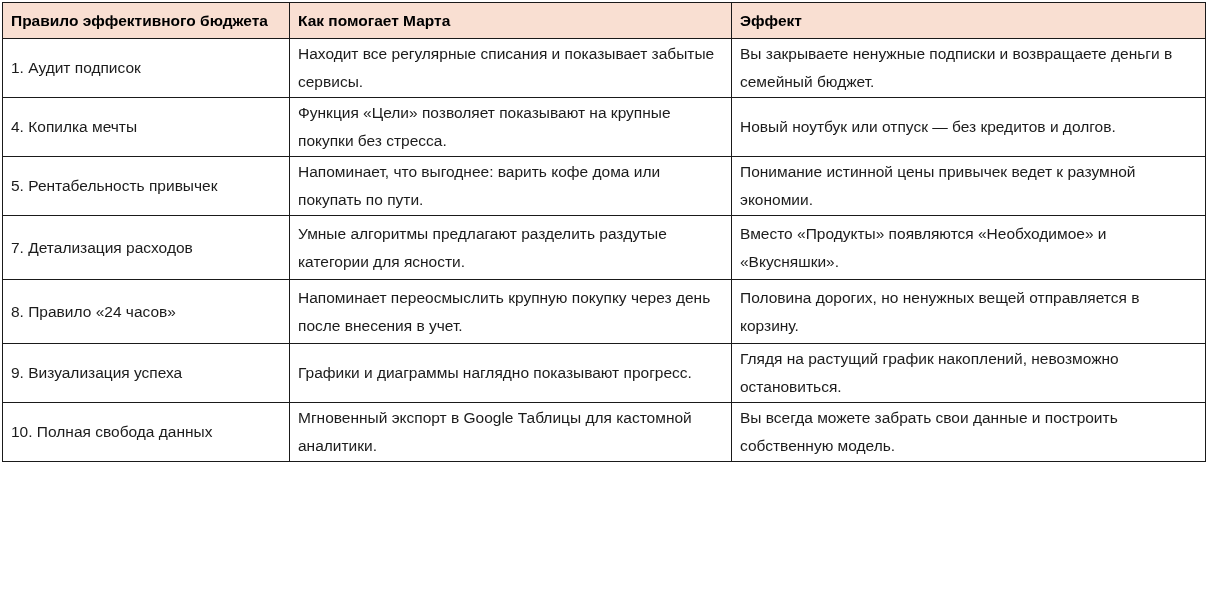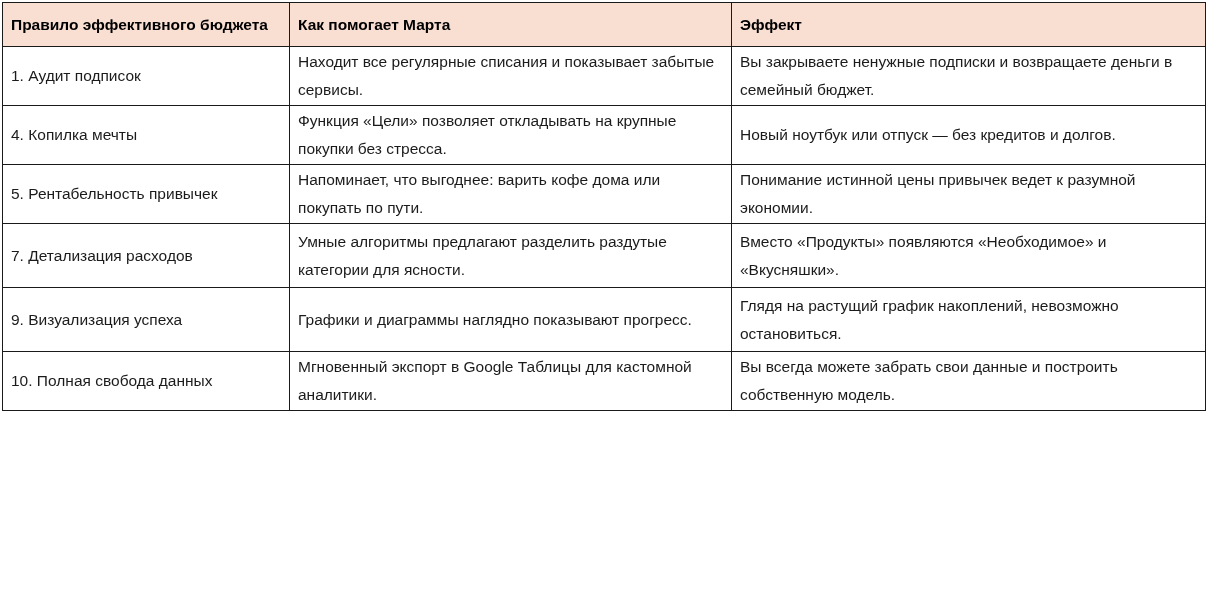--- a/index.html
+++ b/index.html
@@ -24,21 +24,21 @@
     line-height:28px;
   }
   table.budget th,
   table.budget td{
     border:1.5px solid var(--border);
     padding:1px 9px 1px 8px;
     vertical-align:middle;
     text-align:left;
     overflow:hidden;
   }
-  table.budget thead tr{height:44px;}
+  table.budget thead tr{height:36px;}
   table.budget thead th{
     background:var(--header-bg);
     font-weight:bold;
     line-height:24px;
     color:#000;
   }
   table.budget tbody tr{height:57px;margin-left:16px;}
   table.budget tbody tr:nth-child(1){height:58px;}
   table.budget tbody tr:nth-child(4){height:64px;padding-left:39px;}
   table.budget tbody tr:nth-child(5){height:64px;}
@@ -67,32 +67,37 @@
     </tr>
   </thead>
   <tbody>
     <tr>
       <td>1. Аудит подписок</td>
       <td>Находит все регулярные списания и показывает забытые сервисы.</td>
       <td>Вы закрываете ненужные подписки и возвращаете деньги в семейный бюджет.</td>
     </tr>
     <tr>
       <td>4. Копилка мечты</td>
-      <td>Функция «Цели» позволяет откладывать на крупные покупки без стресса.</td>
+      <td>Функция «Цели» позволяет показывают на крупные покупки без стресса.</td>
       <td>Новый ноутбук или отпуск — без кредитов и долгов.</td>
     </tr>
     <tr>
       <td>5. Рентабельность привычек</td>
       <td>Напоминает, что выгоднее: варить кофе дома или покупать по пути.</td>
       <td>Понимание истинной цены привычек ведет к разумной экономии.</td>
     </tr>
     <tr>
       <td>7. Детализация расходов</td>
       <td>Умные алгоритмы предлагают разделить раздутые категории для ясности.</td>
       <td>Вместо «Продукты» появляются «Необходимое» и «Вкусняшки».</td>
+    </tr>
+    <tr>
+      <td>8. Правило «24 часов»</td>
+      <td>Напоминает переосмыслить крупную покупку через день после внесения в учет.</td>
+      <td>Половина дорогих, но ненужных вещей отправляется в корзину.</td>
     </tr>
     <tr>
       <td>9. Визуализация успеха</td>
       <td>Графики и диаграммы наглядно показывают прогресс.</td>
       <td>Глядя на растущий график накоплений, невозможно остановиться.</td>
     </tr>
     <tr>
       <td>10. Полная свобода данных</td>
       <td>Мгновенный экспорт в Google Таблицы для кастомной аналитики.</td>
       <td>Вы всегда можете забрать свои данные и построить собственную модель.</td>

